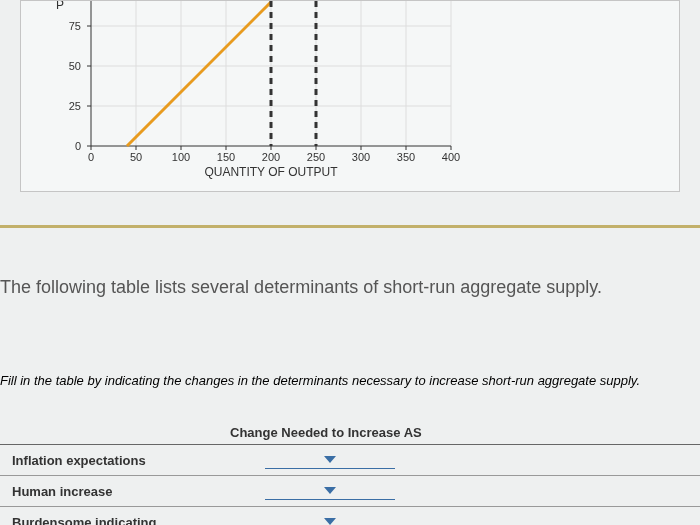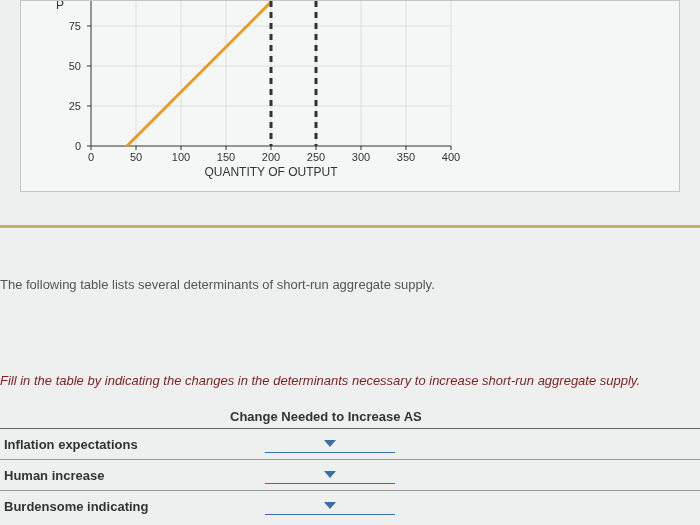--- a/index.html
+++ b/index.html
@@ -31,58 +31,59 @@
       top: 225px;
       left: 0;
       width: 700px;
       height: 3px;
       background: #c2b06a;
     }
     .para1 {
       position: absolute;
       top: 277px;
       left: 0;
-      font-size: 13px;
+      font-size: 18px;
       color: #555;
     }
     .para2 {
       position: absolute;
       top: 373px;
       left: 0;
       font-style: italic;
       font-size: 13px;
-      color: #7f1d1d;
+      color: #000000;
     }
     .table-wrap {
       position: absolute;
       top: 405px;
       left: 0;
       width: 700px;
     }
     .table-header-row {
       border-bottom: 1px solid #666;
       padding: 4px 0;
+      margin-top: 16px;
     }
     .col-change-header {
       display: inline-block;
       margin-left: 230px;
       font-weight: bold;
       font-size: 13px;
     }
     .table-row {
       border-bottom: 1px solid #999;
       padding: 6px 0;
       display: flex;
       align-items: center;
     }
     .determinant {
       width: 230px;
       font-weight: bold;
       font-size: 13px;
-      padding-left: 4px;
+      padding-left: 12px;
     }
     .dropdown-cell {
       width: 200px;
       display: flex;
       justify-content: center;
     }
     .dropdown {
       width: 130px;
       height: 18px;
       border-bottom: 1px solid #3a6ea5;

